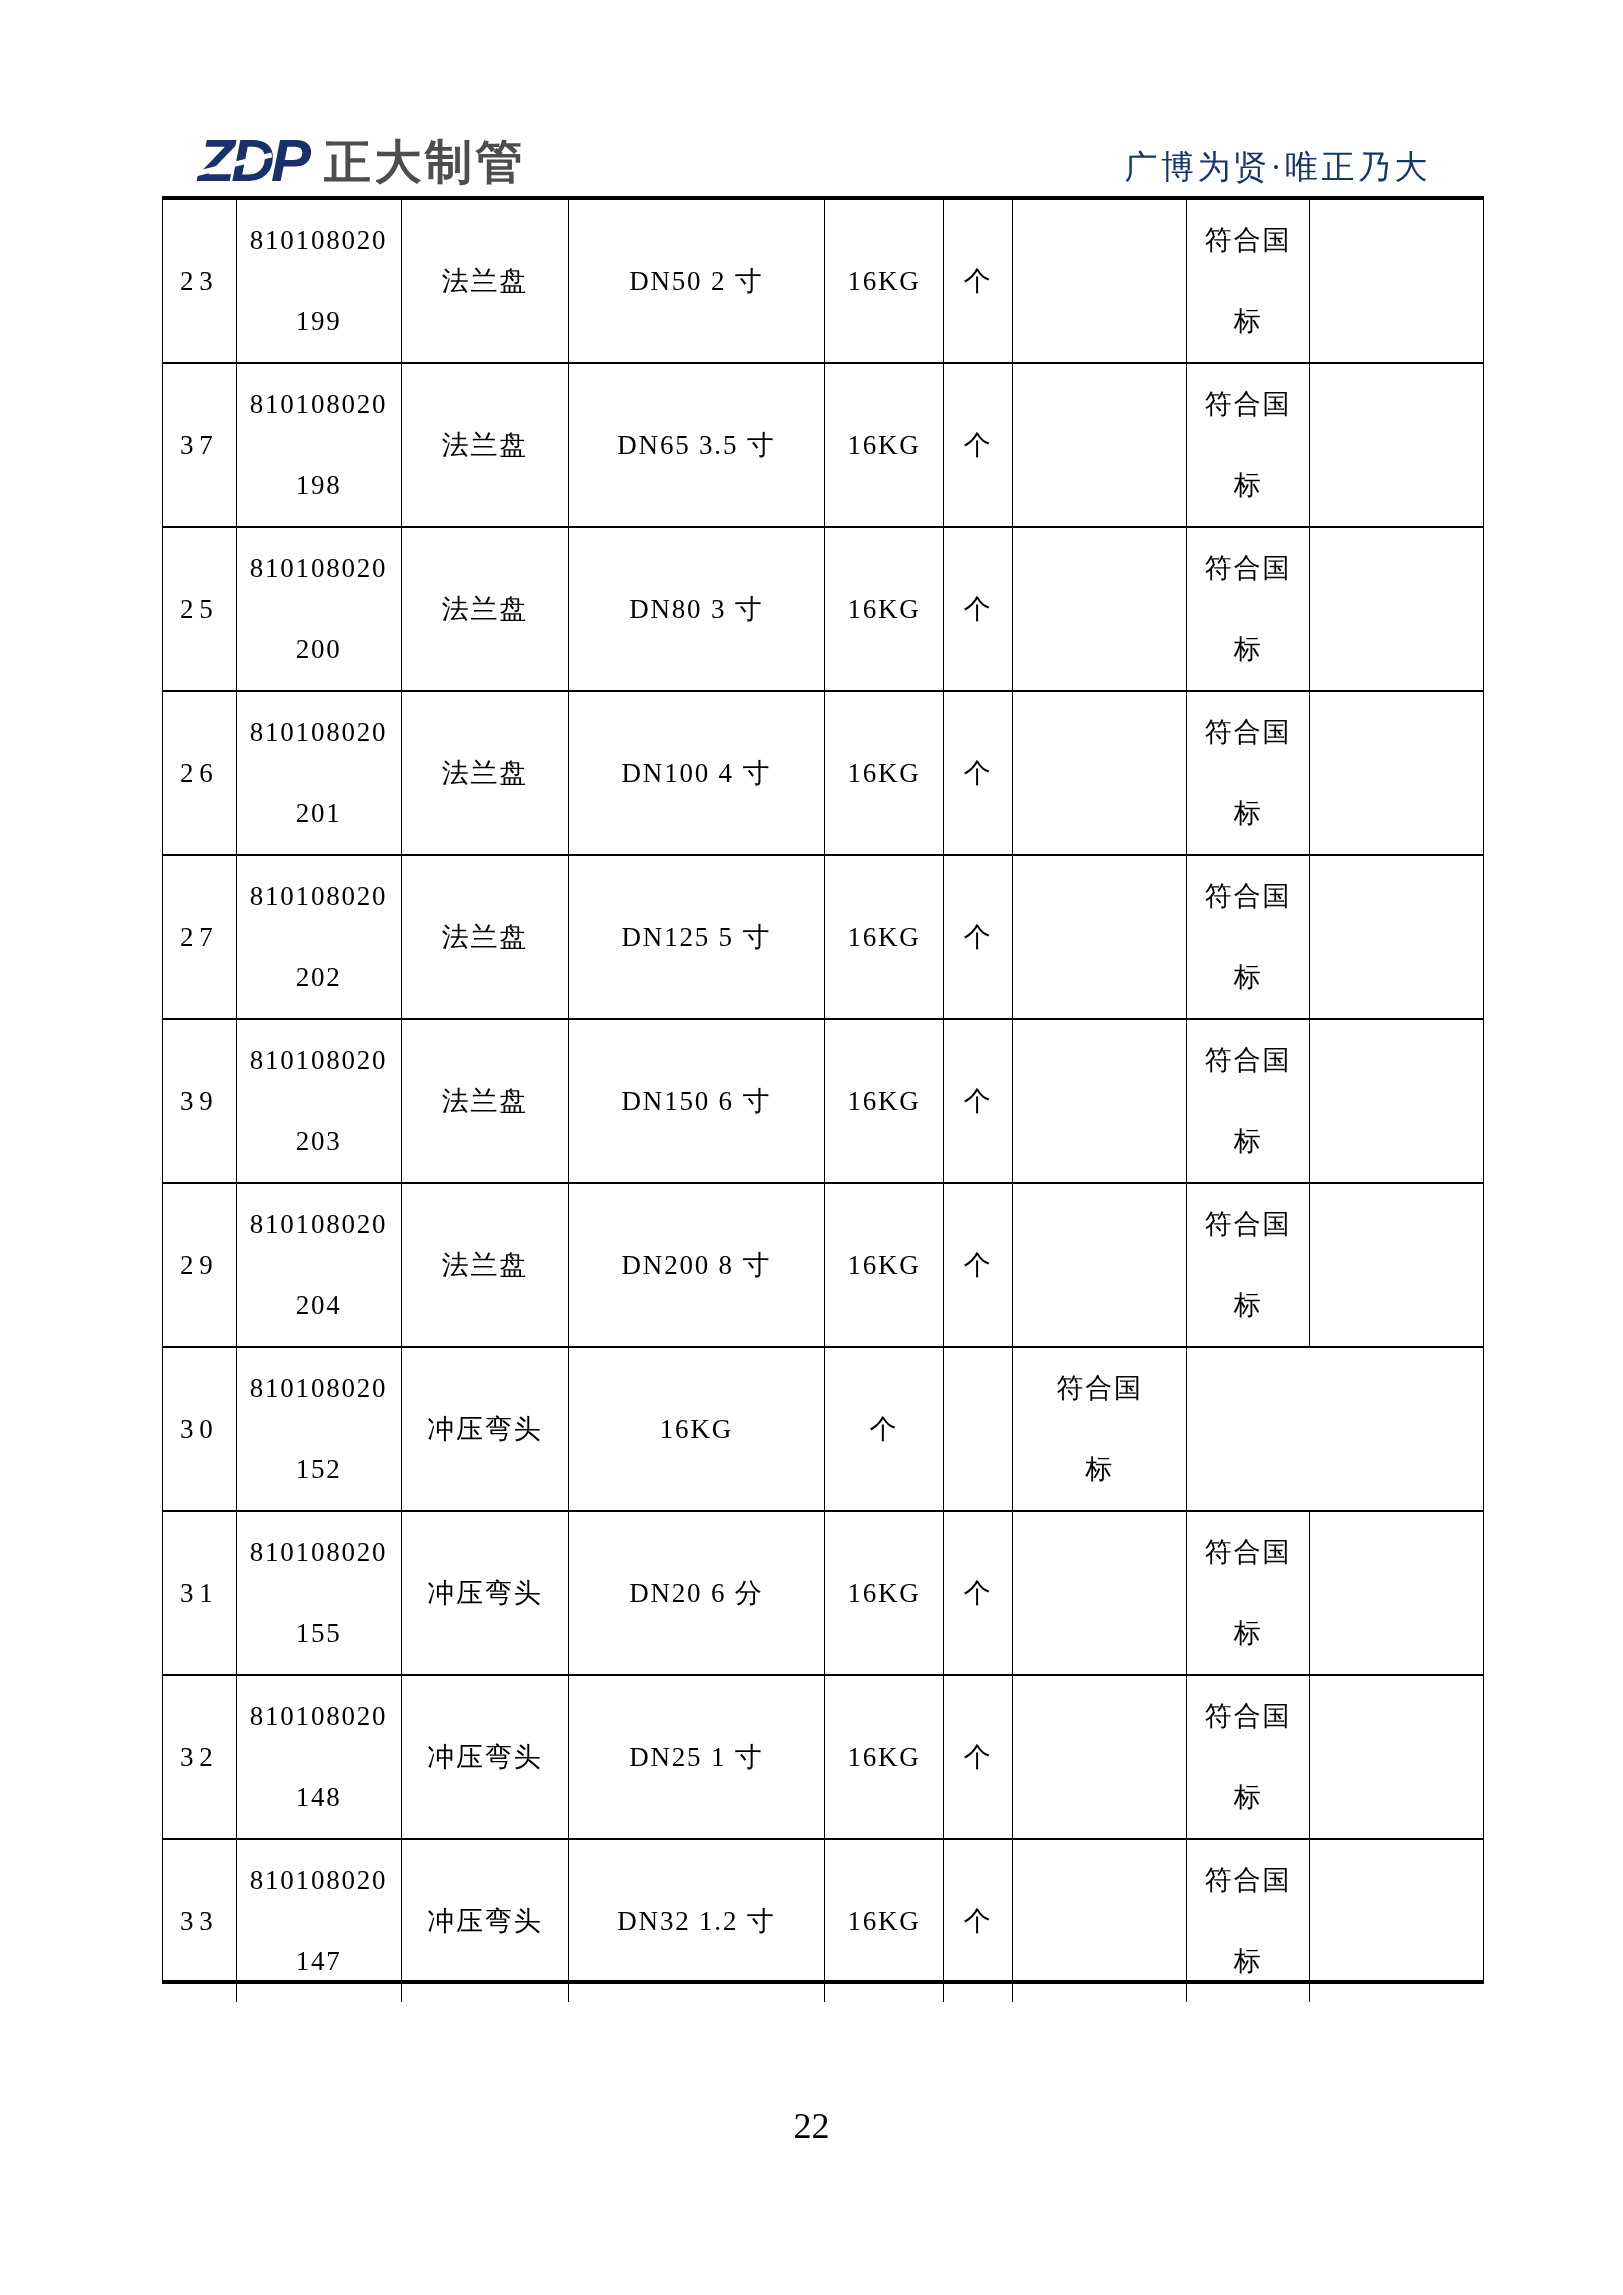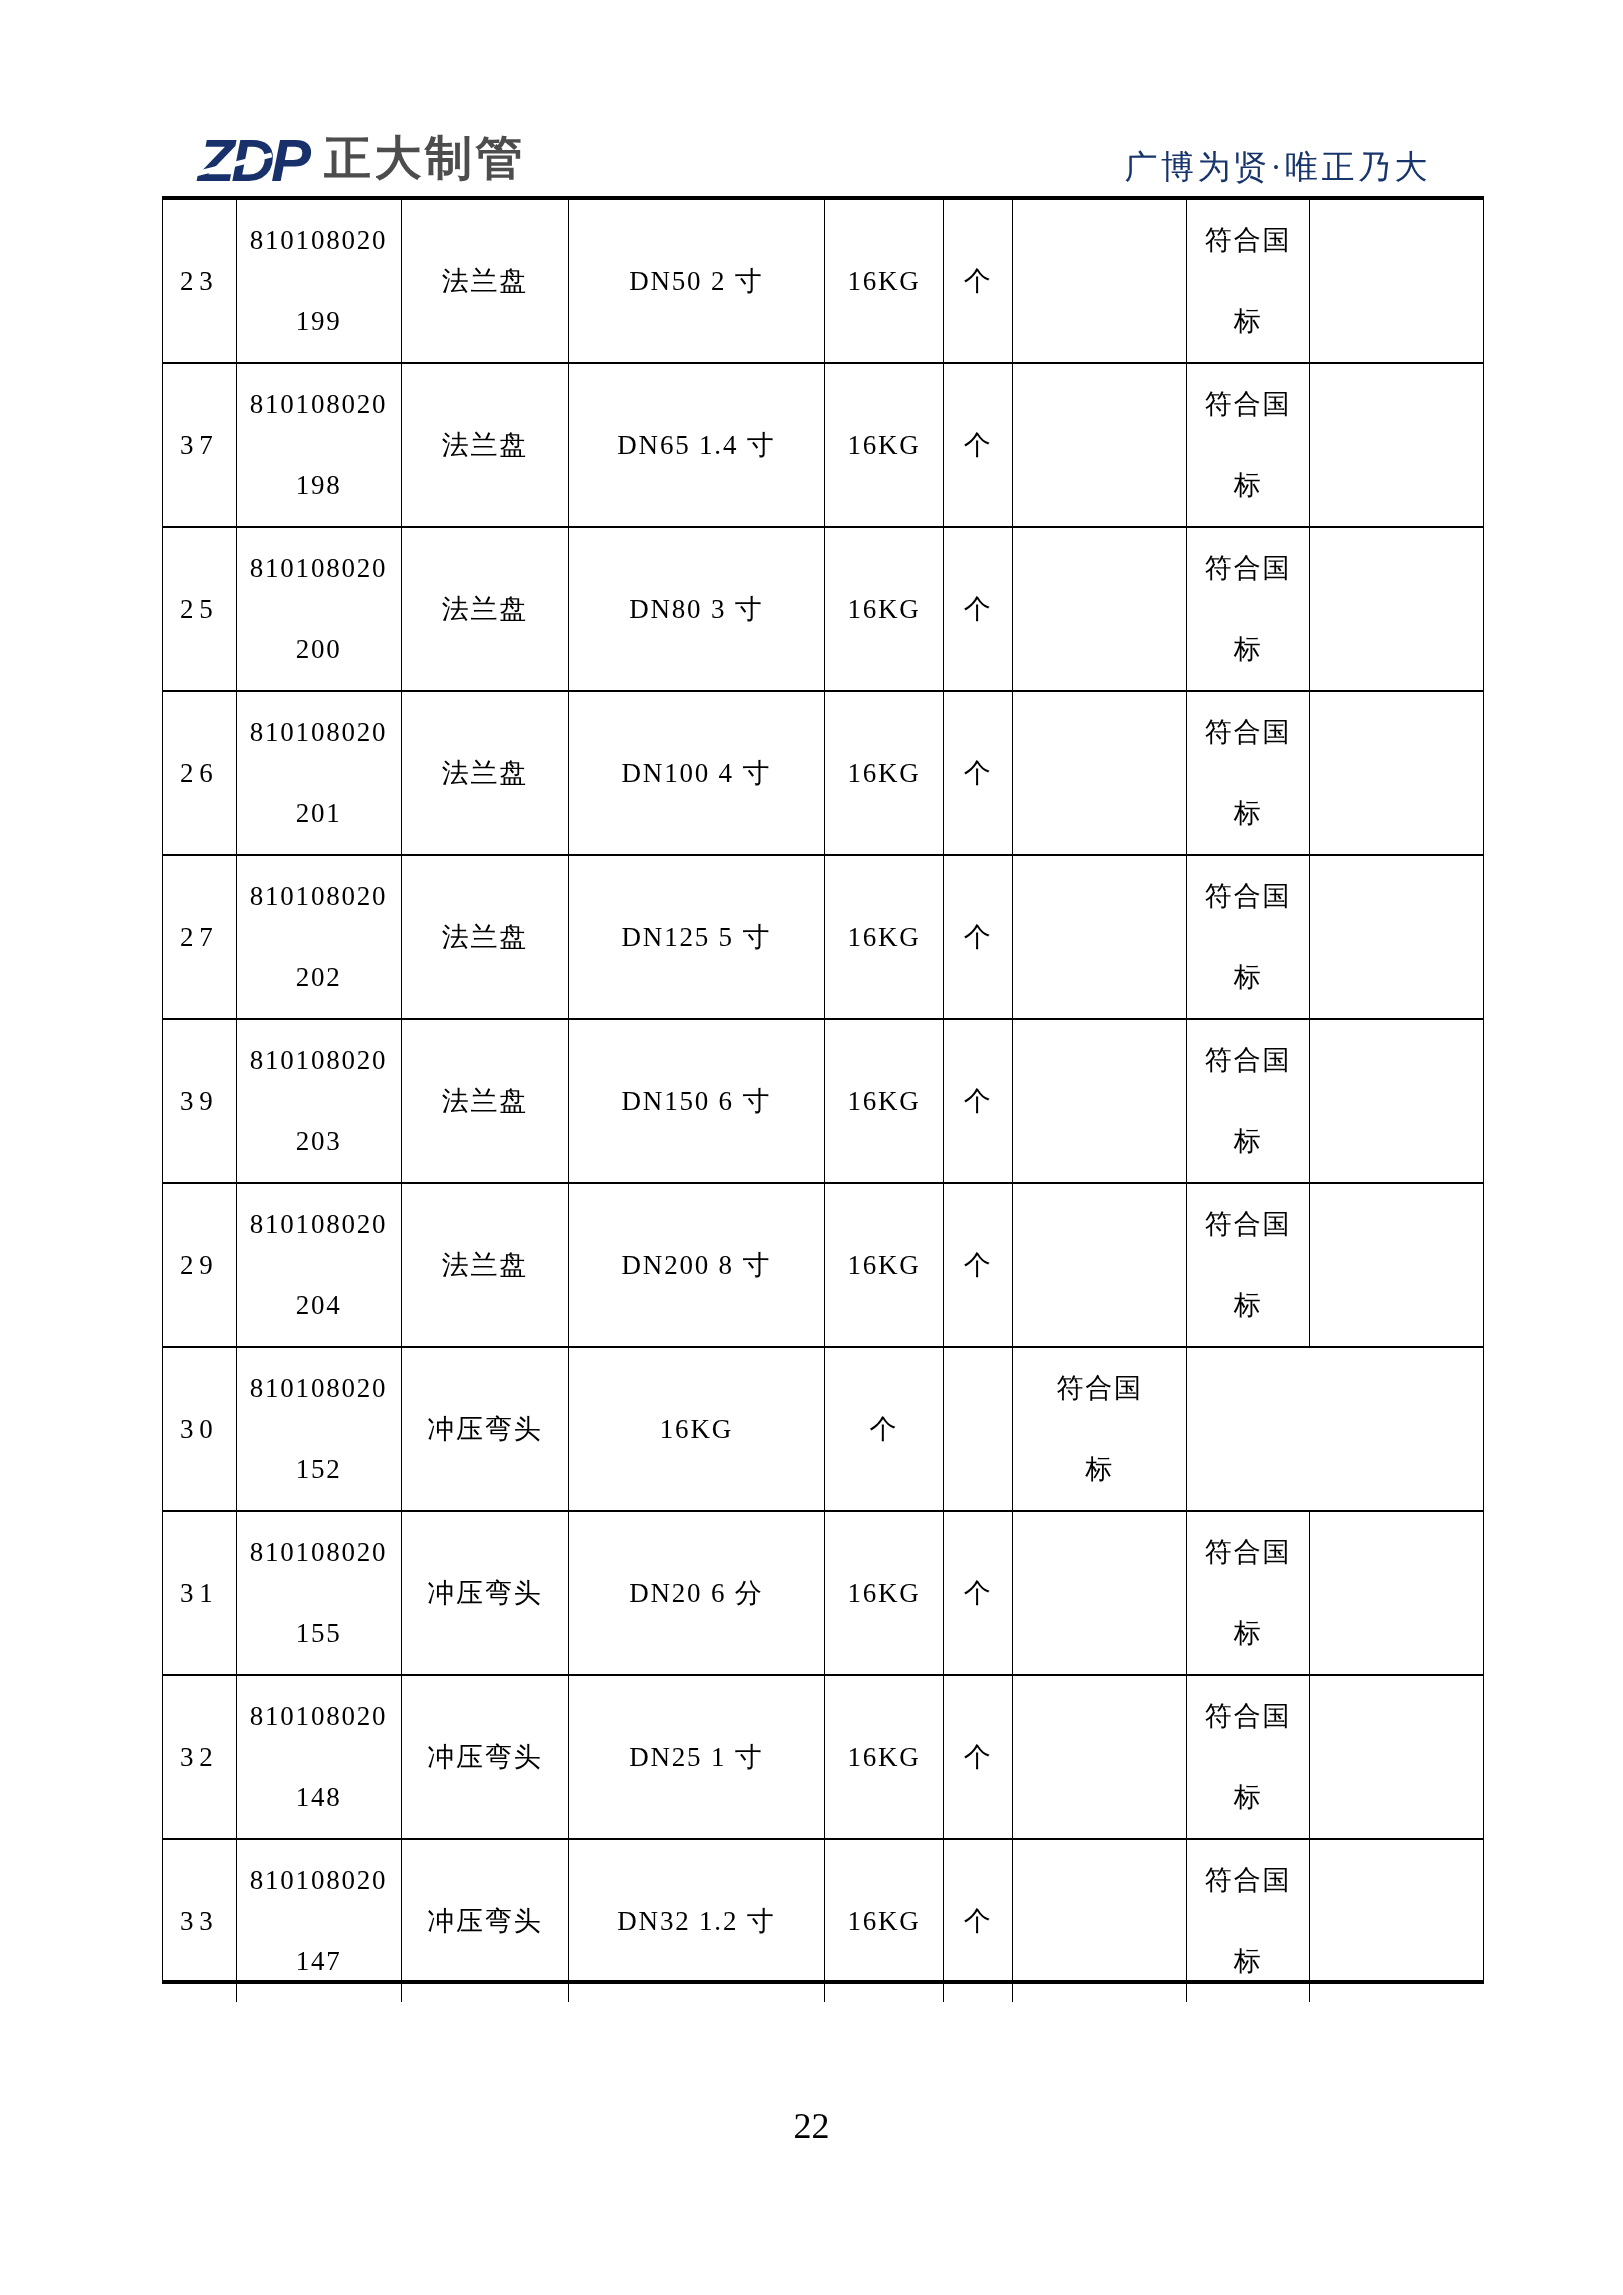--- a/index.html
+++ b/index.html
@@ -37,21 +37,21 @@
     content: "";
     position: absolute;
     left: -4%;
     top: 52%;
     width: 72%;
     height: 9%;
     background: #ffffff;
     transform: rotate(-14deg);
   }
   .logo-cjk {
-    font-family: Liberation Mono, monospace;
+    font-family: Liberation Sans, sans-serif;
     font-weight: bold;
     font-size: 47px;
     line-height: 1;
     letter-spacing: 3.5px;
     color: #4d4d4d;
     margin-left: 16.4px;
   }
   .header-slogan {
     position: absolute;
     top: 151px;
@@ -160,21 +160,21 @@
           <span class="line">37</span>
         </div>
     <div class="td c2 two">
           <span class="line">810108020</span>
           <span class="line">198</span>
         </div>
     <div class="td c3">
           <span class="line">法兰盘</span>
         </div>
     <div class="td c4">
-          <span class="line">DN65 1.4 寸</span>
+          <span class="line">DN65 3.5 寸</span>
         </div>
     <div class="td c5">
           <span class="line">16KG</span>
         </div>
     <div class="td c6">
           <span class="line">个</span>
         </div>
     <div class="td c7"></div>
     <div class="td c8 two">
           <span class="line">符合国</span>

